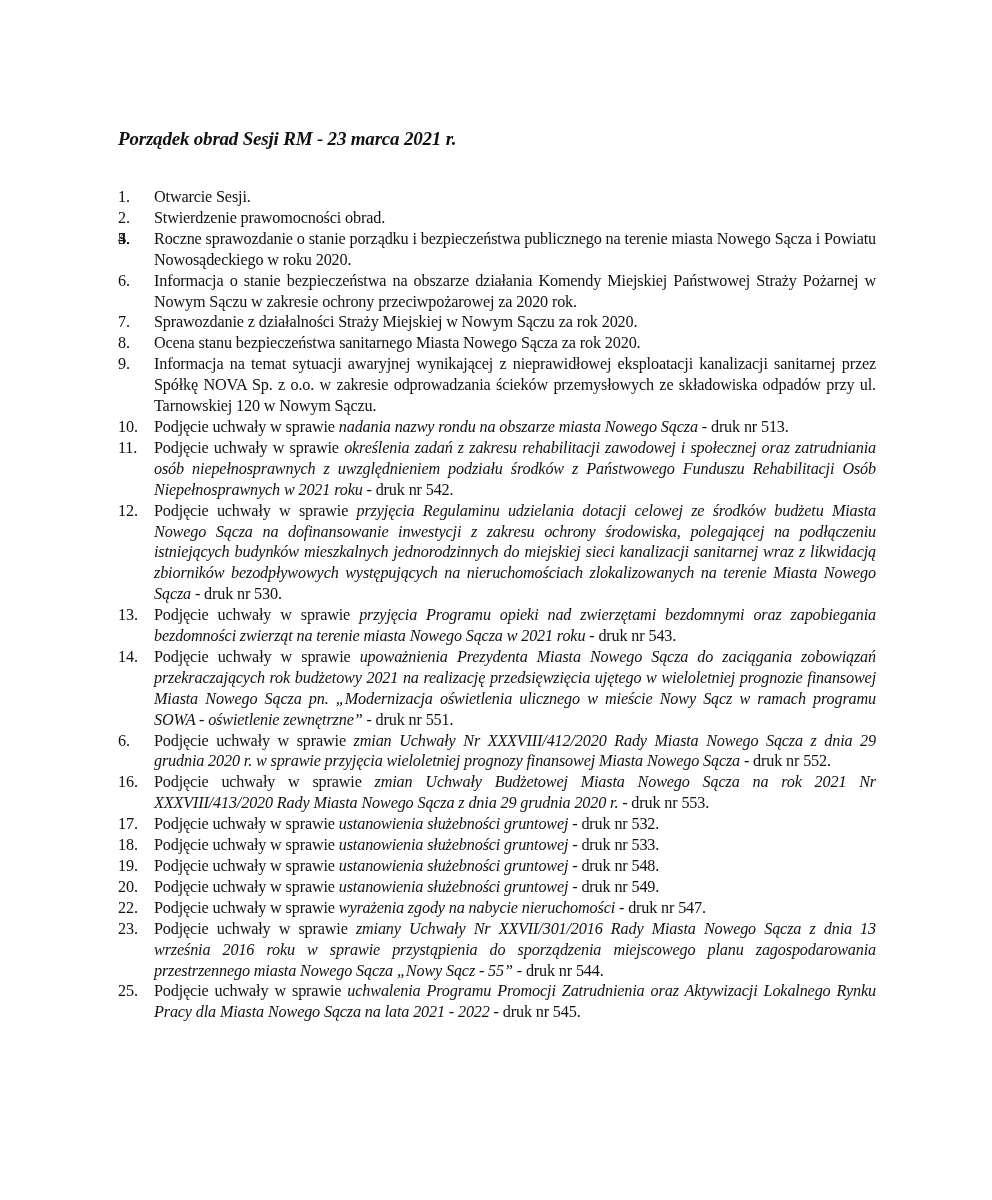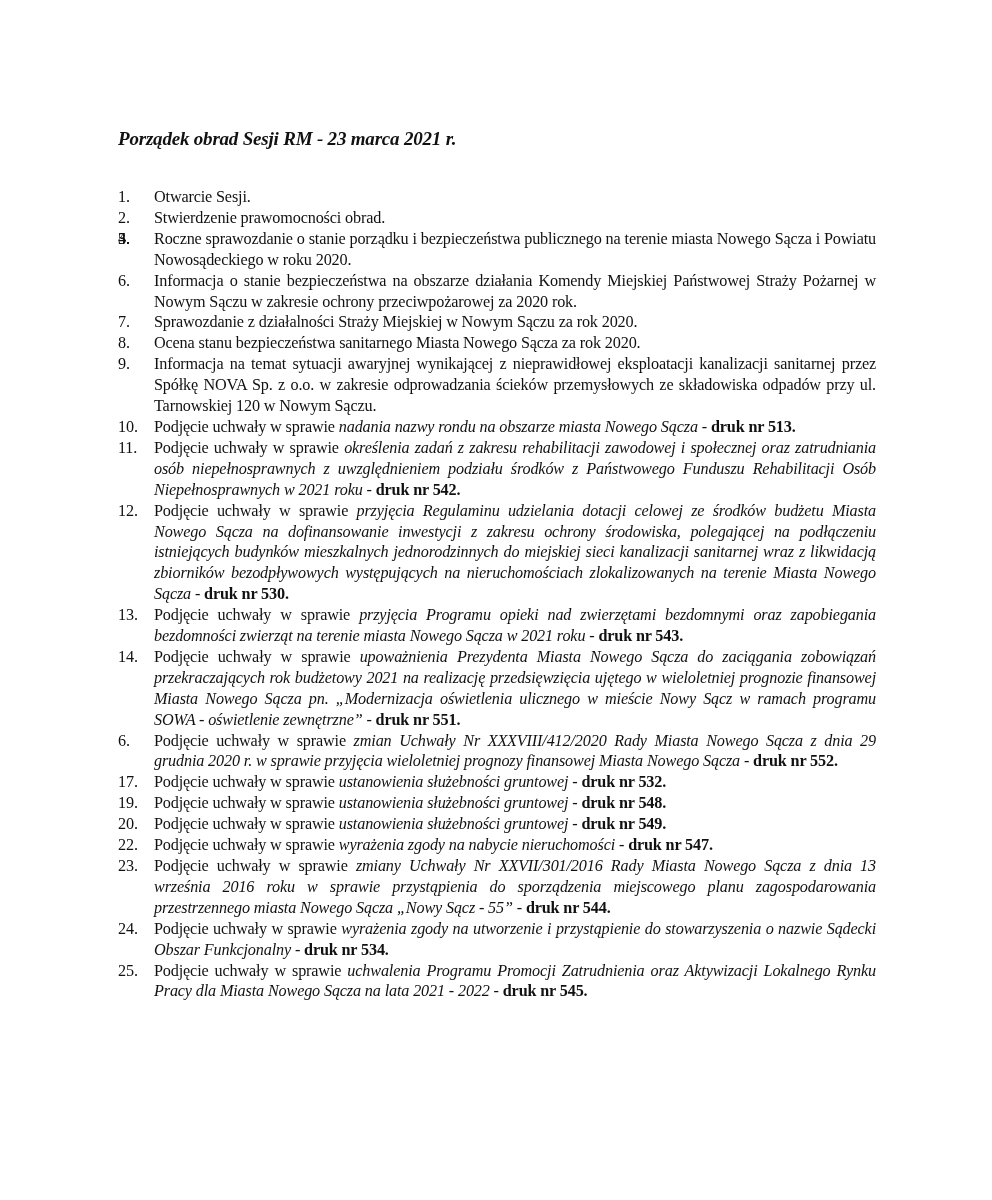--- a/index.html
+++ b/index.html
@@ -4,21 +4,21 @@
 <style>
   html, body { margin:0; padding:0; background:#ffffff; }
   body { width:992px; height:1200px; overflow:hidden; position:relative;
          font-family:"Liberation Serif", "DejaVu Serif", serif; color:#111; }
   .page { position:absolute; left:0; top:0; width:992px; height:1200px; }
   .title { position:absolute; left:118px; top:128px; font-size:19px; font-weight:bold; font-style:italic; letter-spacing:-0.2px; }
   .agenda { position:absolute; left:118px; top:187px; width:758px; margin:0; padding:0; list-style:none; }
   .item { position:relative; padding-left:36px; font-size:16.2px; line-height:20.9px; text-align:justify; letter-spacing:-0.15px; }
   .num { position:absolute; left:0; top:0; width:34px; }
   .it { font-style:italic; }
-  .b { font-weight:bold;margin-top:8px; }
+  .b { font-weight:normal;margin-top:8px; }
 </style>
 </head>
 <body>
 
 <div class="page">
   <div class="title">Porządek obrad Sesji RM - 23 marca 2021 r.</div>
   <ol class="agenda" id="agenda">
       <li class="item"><span class="num">1.</span><span>Otwarcie Sesji.</span><span class="it"></span><span></span><span class="b"></span></li>
       <li class="item"><span class="num">2.</span><span>Stwierdzenie prawomocności obrad.</span><span class="it"></span><span></span><span class="b"></span></li>
       <li class="item"><span class="num">3.</span><span class="it"></span><span></span><span class="b"></span></li>
@@ -27,21 +27,22 @@
       <li class="item"><span class="num">6.</span><span>Informacja o stanie bezpieczeństwa na obszarze działania Komendy Miejskiej Państwowej Straży Pożarnej w Nowym Sączu w zakresie ochrony przeciwpożarowej za 2020 rok.</span><span class="it"></span><span></span><span class="b"></span></li>
       <li class="item"><span class="num">7.</span><span>Sprawozdanie z działalności Straży Miejskiej w Nowym Sączu za rok 2020.</span><span class="it"></span><span></span><span class="b"></span></li>
       <li class="item"><span class="num">8.</span><span>Ocena stanu bezpieczeństwa sanitarnego Miasta Nowego Sącza za rok 2020.</span><span class="it"></span><span></span><span class="b"></span></li>
       <li class="item"><span class="num">9.</span><span>Informacja na temat sytuacji awaryjnej wynikającej z nieprawidłowej eksploatacji kanalizacji sanitarnej przez Spółkę NOVA Sp. z o.o. w zakresie odprowadzania ścieków przemysłowych ze składowiska odpadów przy ul. Tarnowskiej 120 w Nowym Sączu.</span><span class="it"></span><span></span><span class="b"></span></li>
       <li class="item"><span class="num">10.</span><span>Podjęcie uchwały w sprawie </span><span class="it">nadania nazwy rondu na obszarze miasta Nowego Sącza</span><span> - </span><span class="b">druk nr 513.</span></li>
       <li class="item"><span class="num">11.</span><span>Podjęcie uchwały w sprawie </span><span class="it">określenia zadań z zakresu rehabilitacji zawodowej i społecznej oraz zatrudniania osób niepełnosprawnych z uwzględnieniem podziału środków z Państwowego Funduszu Rehabilitacji Osób Niepełnosprawnych w 2021 roku</span><span> - </span><span class="b">druk nr 542.</span></li>
       <li class="item"><span class="num">12.</span><span>Podjęcie uchwały w sprawie </span><span class="it">przyjęcia Regulaminu udzielania dotacji celowej ze środków budżetu Miasta Nowego Sącza  na dofinansowanie inwestycji z zakresu ochrony środowiska, polegającej na podłączeniu istniejących budynków mieszkalnych jednorodzinnych do miejskiej sieci kanalizacji sanitarnej wraz z likwidacją zbiorników bezodpływowych występujących na nieruchomościach zlokalizowanych na terenie Miasta Nowego Sącza</span><span> - </span><span class="b">druk nr 530.</span></li>
       <li class="item"><span class="num">13.</span><span>Podjęcie uchwały w sprawie </span><span class="it">przyjęcia Programu opieki nad zwierzętami bezdomnymi oraz zapobiegania bezdomności zwierząt na terenie miasta Nowego Sącza  w 2021 roku</span><span> - </span><span class="b">druk nr 543.</span></li>
       <li class="item"><span class="num">14.</span><span>Podjęcie uchwały w sprawie </span><span class="it">upoważnienia Prezydenta Miasta Nowego Sącza do zaciągania zobowiązań przekraczających rok budżetowy 2021 na realizację przedsięwzięcia ujętego w wieloletniej prognozie finansowej Miasta Nowego Sącza pn. „Modernizacja oświetlenia ulicznego w mieście Nowy Sącz w ramach programu SOWA - oświetlenie zewnętrzne”</span><span> - </span><span class="b">druk nr 551.</span></li>
       <li class="item"><span class="num">6.</span><span>Podjęcie uchwały w sprawie </span><span class="it">zmian Uchwały Nr XXXVIII/412/2020 Rady Miasta Nowego Sącza z dnia 29 grudnia 2020 r. w sprawie przyjęcia wieloletniej prognozy finansowej Miasta Nowego Sącza</span><span> - </span><span class="b">druk nr 552.</span></li>
+      <li class="item"><span class="num">16.</span><span>Podjęcie uchwały w sprawie </span><span class="it">zmian Uchwały Budżetowej Miasta Nowego Sącza na rok 2021 Nr XXXVIII/413/2020 Rady Miasta Nowego Sącza z dnia 29 grudnia 2020 r.</span><span> - </span><span class="b">druk nr 553.</span></li>
       <li class="item"><span class="num">17.</span><span>Podjęcie uchwały w sprawie </span><span class="it">ustanowienia służebności gruntowej</span><span> - </span><span class="b">druk nr 532.</span></li>
+      <li class="item"><span class="num">18.</span><span>Podjęcie uchwały w sprawie </span><span class="it">ustanowienia służebności gruntowej</span><span> - </span><span class="b">druk nr 533.</span></li>
       <li class="item"><span class="num">19.</span><span>Podjęcie uchwały w sprawie </span><span class="it">ustanowienia służebności gruntowej</span><span> - </span><span class="b">druk nr 548.</span></li>
       <li class="item"><span class="num">20.</span><span>Podjęcie uchwały w sprawie </span><span class="it">ustanowienia służebności gruntowej</span><span> - </span><span class="b">druk nr 549.</span></li>
       <li class="item"><span class="num">22.</span><span>Podjęcie uchwały w sprawie </span><span class="it">wyrażenia zgody na nabycie nieruchomości</span><span> - </span><span class="b">druk nr 547.</span></li>
       <li class="item"><span class="num">23.</span><span>Podjęcie uchwały w sprawie </span><span class="it">zmiany Uchwały Nr XXVII/301/2016 Rady Miasta Nowego Sącza z dnia 13 września 2016 roku w sprawie przystąpienia do sporządzenia miejscowego planu zagospodarowania przestrzennego miasta Nowego Sącza „Nowy Sącz - 55”</span><span> - </span><span class="b">druk nr 544.</span></li>
-      <li class="item"><span class="num">24.</span><span>Podjęcie uchwały w sprawie </span><span class="it">wyrażenia zgody na utworzenie i przystąpienie do stowarzyszenia o nazwie Sądecki Obszar Funkcjonalny</span><span> - </span><span class="b">druk nr 534.</span></li>
       <li class="item"><span class="num">25.</span><span>Podjęcie uchwały w sprawie </span><span class="it">uchwalenia Programu Promocji Zatrudnienia oraz Aktywizacji Lokalnego Rynku Pracy dla Miasta Nowego Sącza na lata 2021 - 2022</span><span> - </span><span class="b">druk nr 545.</span></li>
     </ol>
 </div>
 
 </body></html>

